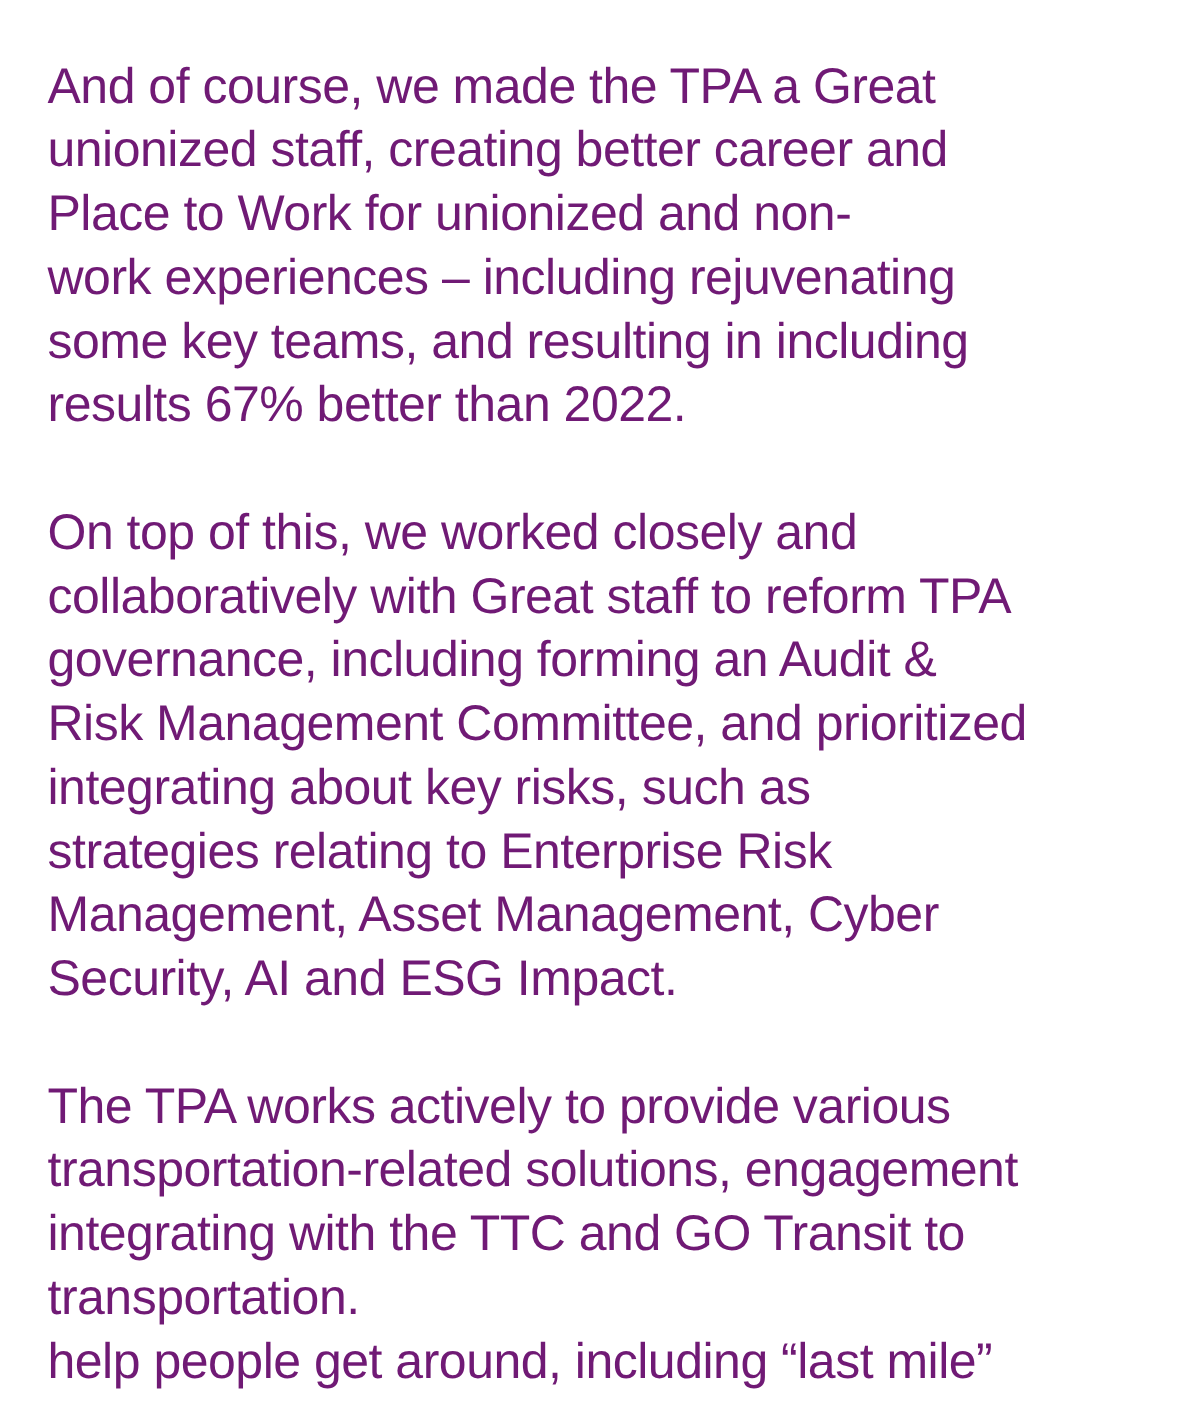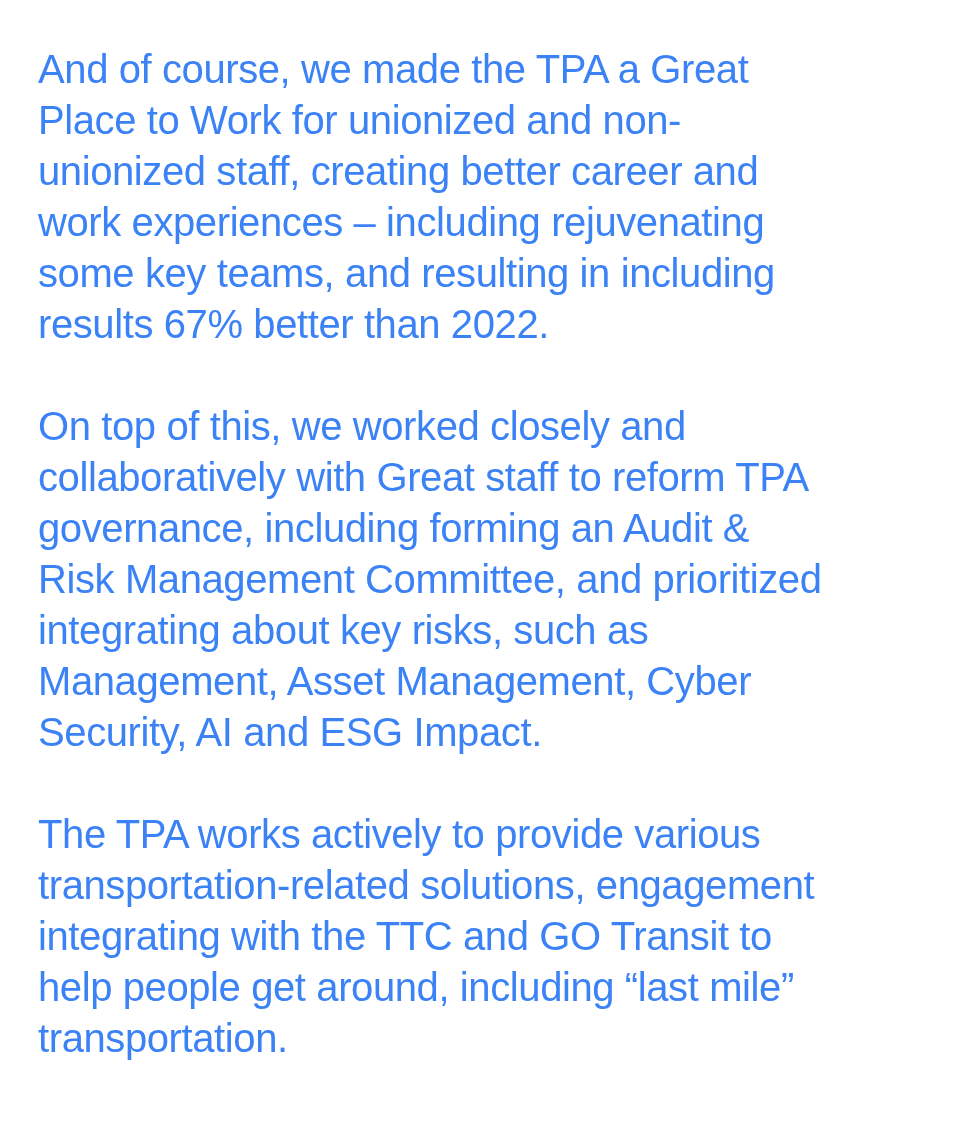--- a/index.html
+++ b/index.html
@@ -11,21 +11,21 @@
     width: 960px;
     height: 1128px;
     overflow: hidden;
     font-family: "Liberation Sans", "DejaVu Sans", sans-serif;
   }
   .doc {
     box-sizing: border-box;
     width: 960px;
     height: 1128px;
     padding: 44px 36px 0 38px;
-    color: #3b82f6;
+    color: #701a75;
     font-size: 40px;
     line-height: 51px;
     letter-spacing: -0.4px;
   }
   .paragraph {
     margin: 0 0 51px 0;
   }
   .paragraph:last-child {
     margin-bottom: 0;
   }
@@ -33,38 +33,39 @@
     white-space: nowrap;
   }
 </style>
 </head>
 <body>
 
 <div class="doc">
 
   <div class="paragraph">
     <div class="text-line">And of course, we made the TPA a Great</div>
+    <div class="text-line">unionized staff, creating better career and</div>
     <div class="text-line">Place to Work for unionized and non-</div>
-    <div class="text-line">unionized staff, creating better career and</div>
     <div class="text-line">work experiences – including rejuvenating</div>
     <div class="text-line">some key teams, and resulting in including</div>
     <div class="text-line">results 67% better than 2022.</div>
   </div>
 
   <div class="paragraph">
     <div class="text-line">On top of this, we worked closely and</div>
     <div class="text-line">collaboratively with Great staff to reform TPA</div>
     <div class="text-line">governance, including forming an Audit &amp;</div>
     <div class="text-line">Risk Management Committee, and prioritized</div>
     <div class="text-line">integrating about key risks, such as</div>
+    <div class="text-line">strategies relating to Enterprise Risk</div>
     <div class="text-line">Management, Asset Management, Cyber</div>
     <div class="text-line">Security, AI and ESG Impact.</div>
   </div>
 
   <div class="paragraph">
     <div class="text-line">The TPA works actively to provide various</div>
     <div class="text-line">transportation-related solutions, engagement</div>
     <div class="text-line">integrating with the TTC and GO Transit to</div>
+    <div class="text-line">transportation.</div>
     <div class="text-line">help people get around, including “last mile”</div>
-    <div class="text-line">transportation.</div>
   </div>
 
 </div>
 
 </body></html>

